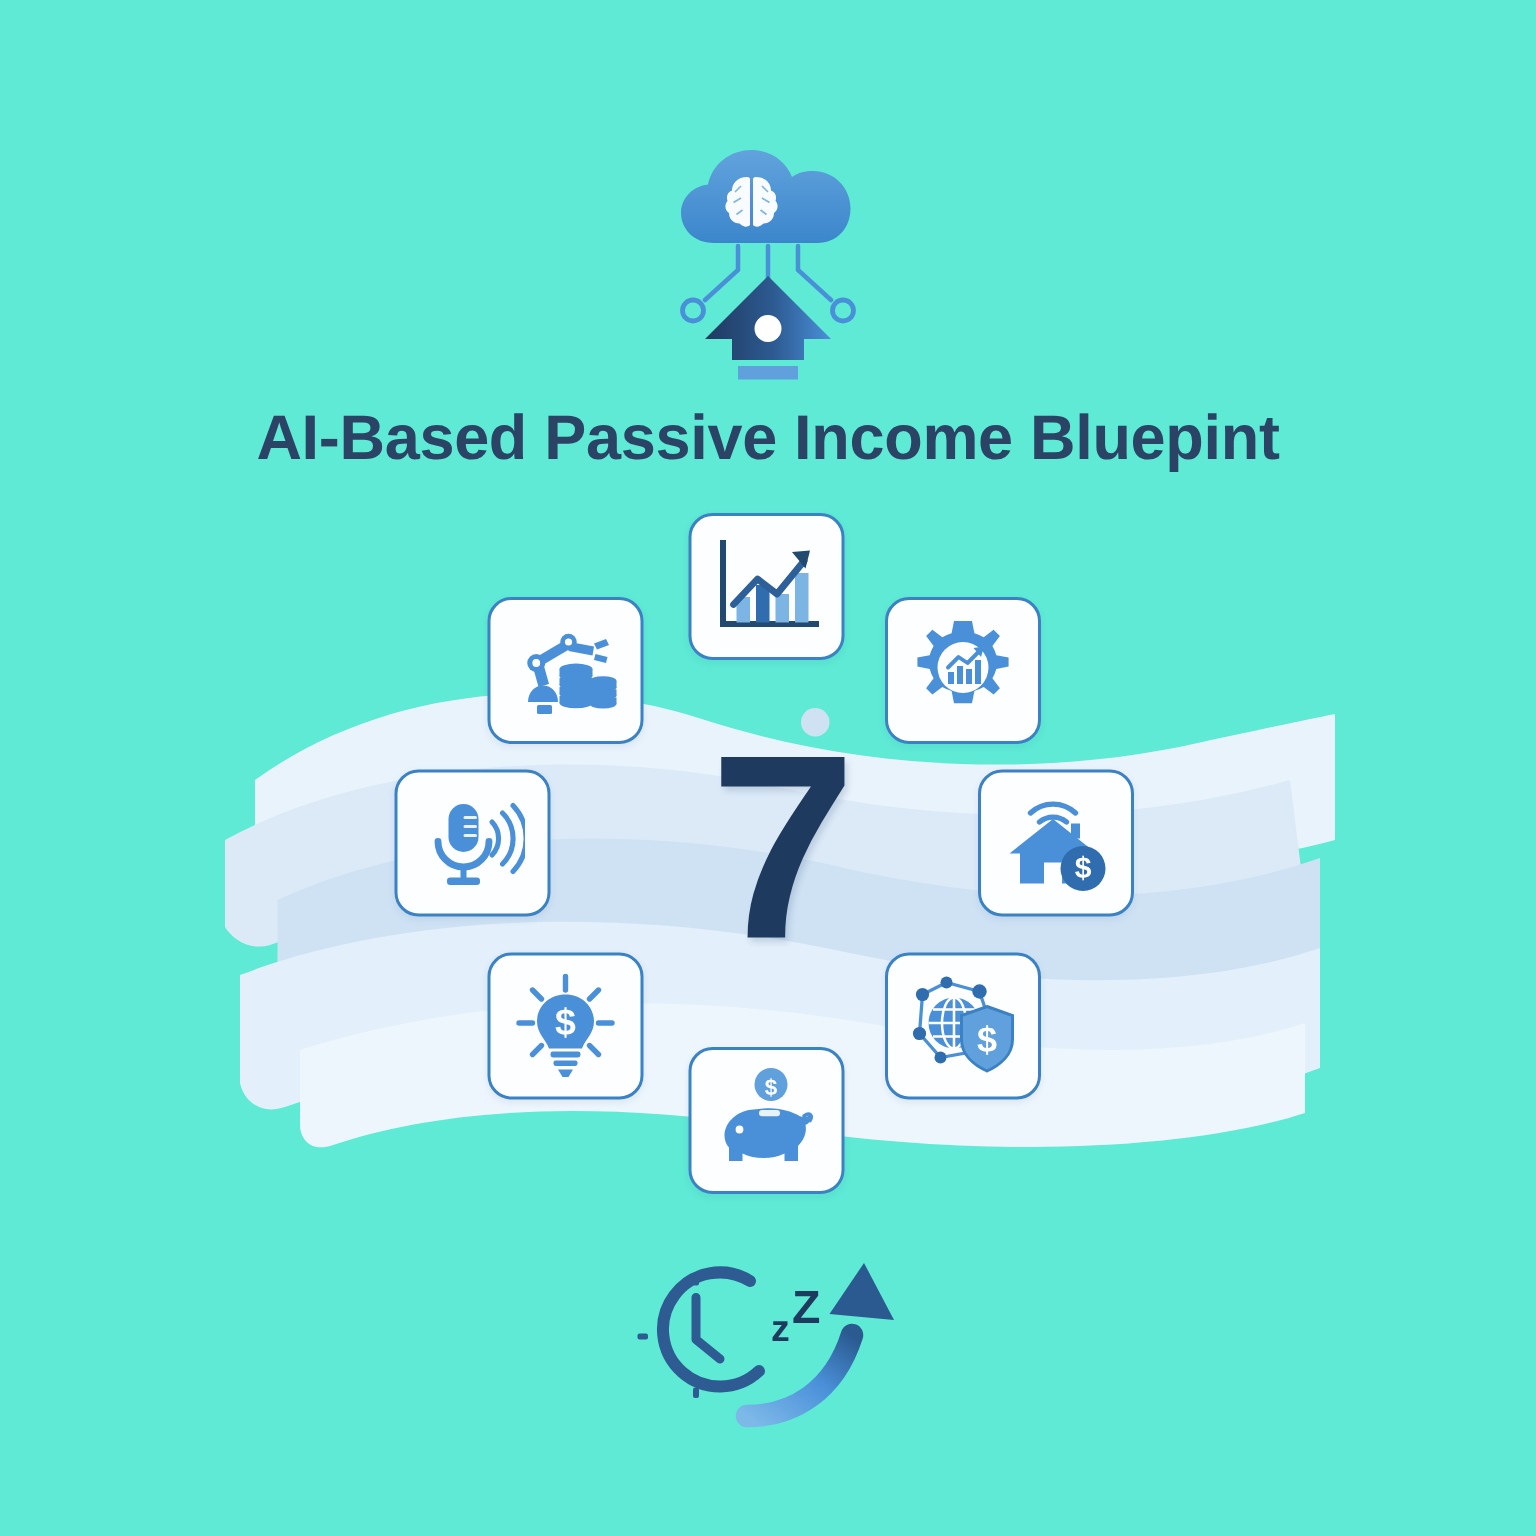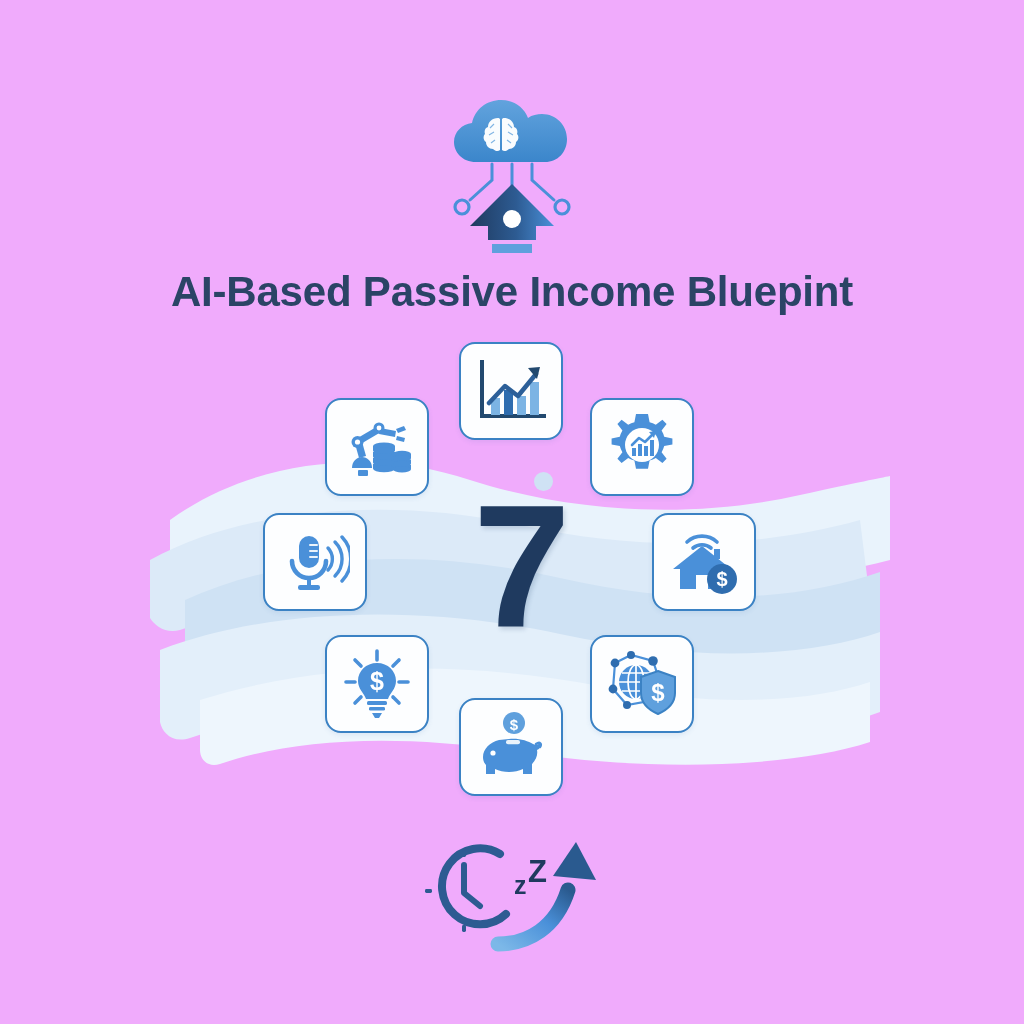--- a/index.html
+++ b/index.html
@@ -8,21 +8,21 @@
     padding: 0;
     background: #ffffff;
   }
   body {
     font-family: "Liberation Sans", "DejaVu Sans", sans-serif;
   }
   #canvas {
     position: relative;
     width: 1024px;
     height: 1024px;
-    background: #f0abfc;
+    background: #5eead4;
     overflow: hidden;
   }
 
   
   #bg-waves {
     position: absolute;
     left: 0; top: 0;
     width: 1024px;
     height: 1024px;
     pointer-events: none;

